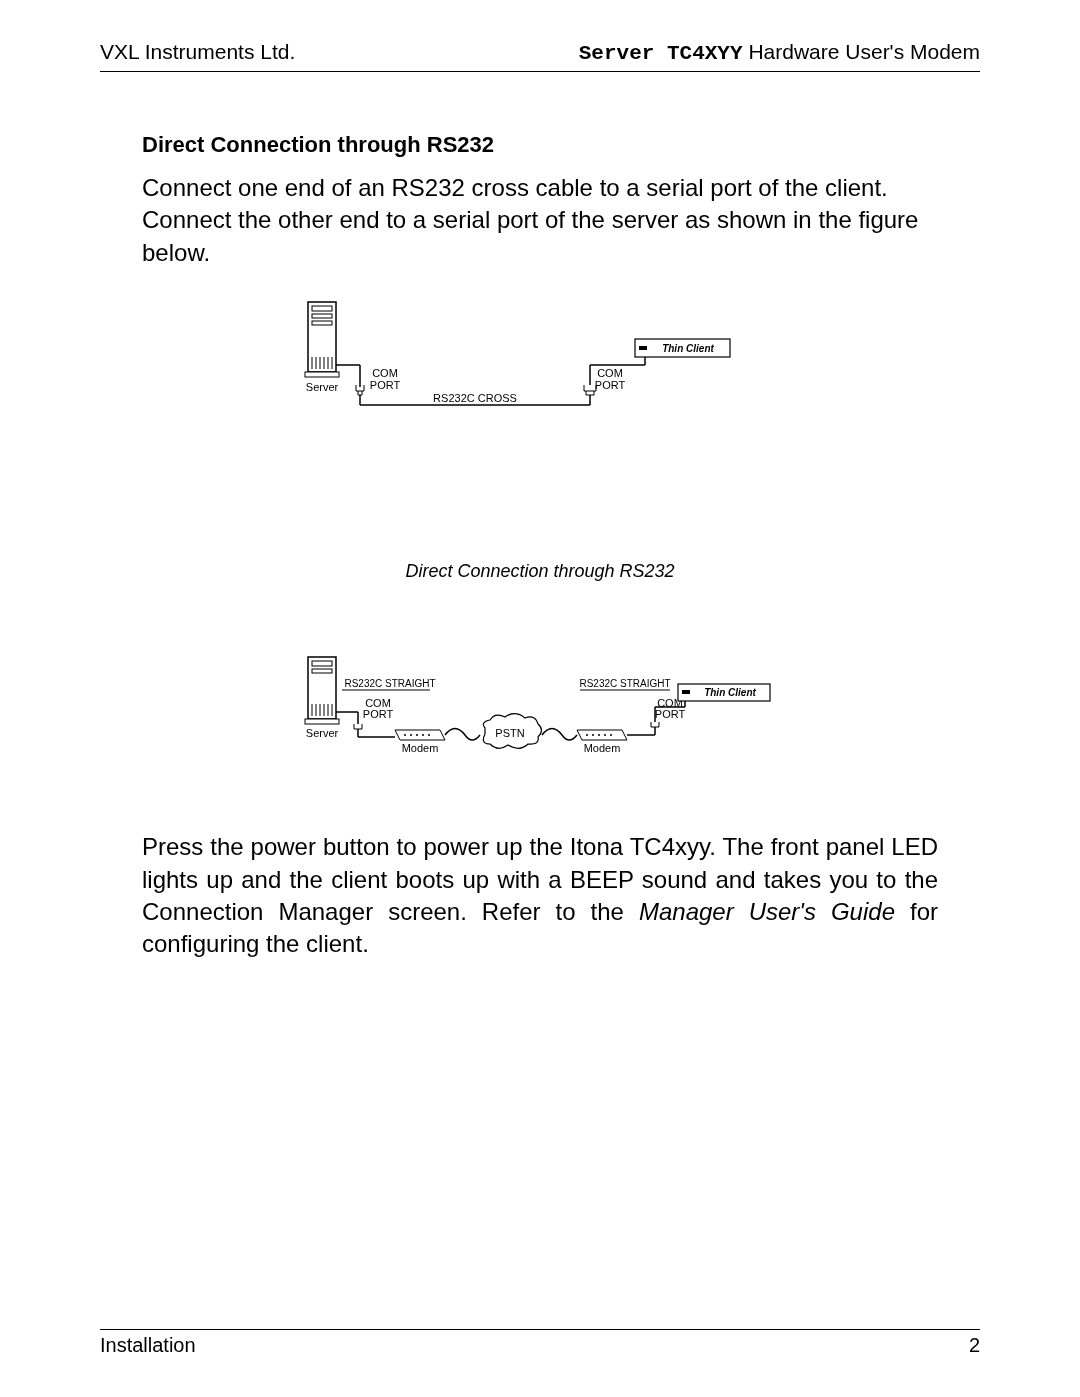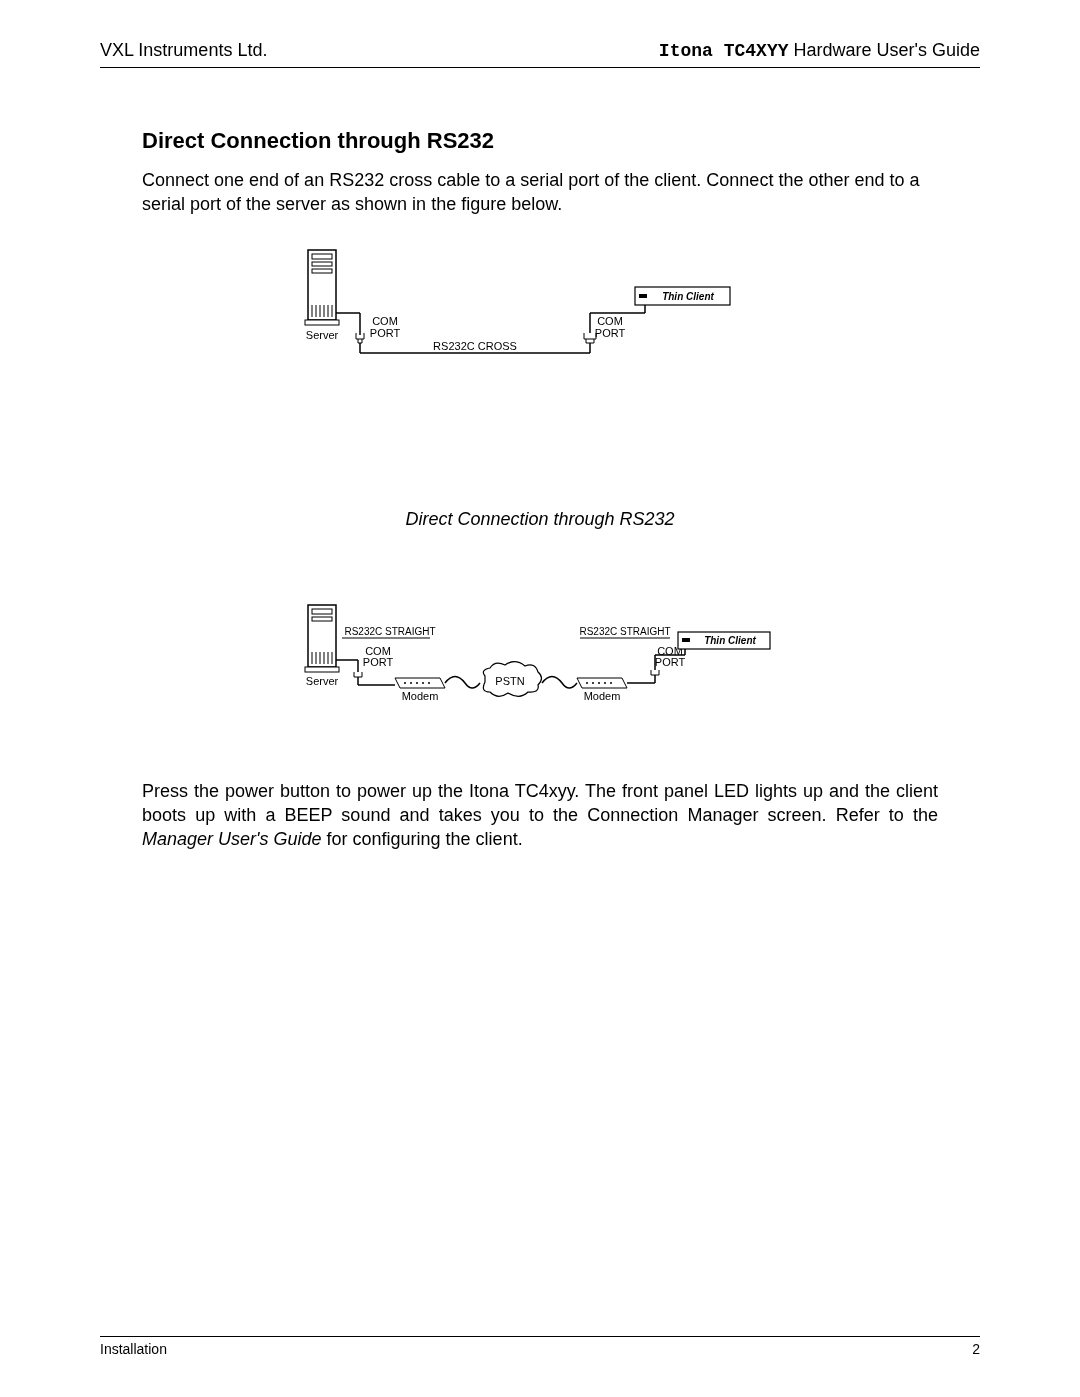--- a/index.html
+++ b/index.html
@@ -13,41 +13,41 @@
   .page {
     position: relative;
     width: 1080px;
     height: 1397px;
     box-sizing: border-box;
     padding: 40px 100px 40px 100px;
   }
   .header-row {
     display: flex;
     justify-content: space-between;
-    font-size: 18px;
+    font-size: 21px;
     padding-bottom: 6px;
     border-bottom: 1.5px solid #000;
   }
   .header-left { }
   .header-right { }
   .header-right .product {
     font-family: "Courier New", monospace;
     font-weight: bold;
   }
   .content {
     padding: 0 42px;
     margin-top: 60px;
   }
   h2.section {
     font-size: 22px;
     font-weight: bold;
     margin: 0 0 14px 0;
   }
   p.body {
-    font-size: 18px;
+    font-size: 24px;
     line-height: 1.35;
     margin: 0 0 28px 0;
   }
   .figure-wrap {
     width: 100%;
     text-align: center;
   }
   .figure-caption {
     font-style: italic;
     font-size: 18px;
@@ -57,21 +57,21 @@
   .gap { height: 70px; }
   .footer-row {
     position: absolute;
     left: 100px;
     right: 100px;
     bottom: 40px;
     border-top: 1.5px solid #000;
     padding-top: 4px;
     display: flex;
     justify-content: space-between;
-    font-size: 14px;
+    font-size: 20px;
   }
   
   svg text {
     font-family: Arial, Helvetica, sans-serif;
     font-size: 11px;
     fill: #000;
   }
   .small { font-size: 10px; }
   .tc-label {
     font-size: 10px;
@@ -83,21 +83,21 @@
   }
 </style>
 </head>
 <body>
 
 <div class="page">
 
   <div class="header-row">
     <div class="header-left">VXL Instruments Ltd.</div>
     <div class="header-right">
-      <span class="product">Itona TC4XYY</span><span> Hardware User's Guide</span>
+      <span class="product">Server TC4XYY</span><span> Hardware User's Modem</span>
     </div>
   </div>
 
   <div class="content">
 
     <h2 class="section">Direct Connection through RS232</h2>
     <p class="body">Connect one end of an RS232 cross cable to a serial port of the client.  Connect the other end to a serial port of the server as shown in the figure below.</p>
 
     <div class="figure-wrap">
       <svg width="500" height="150" viewBox="0 0 500 150">

